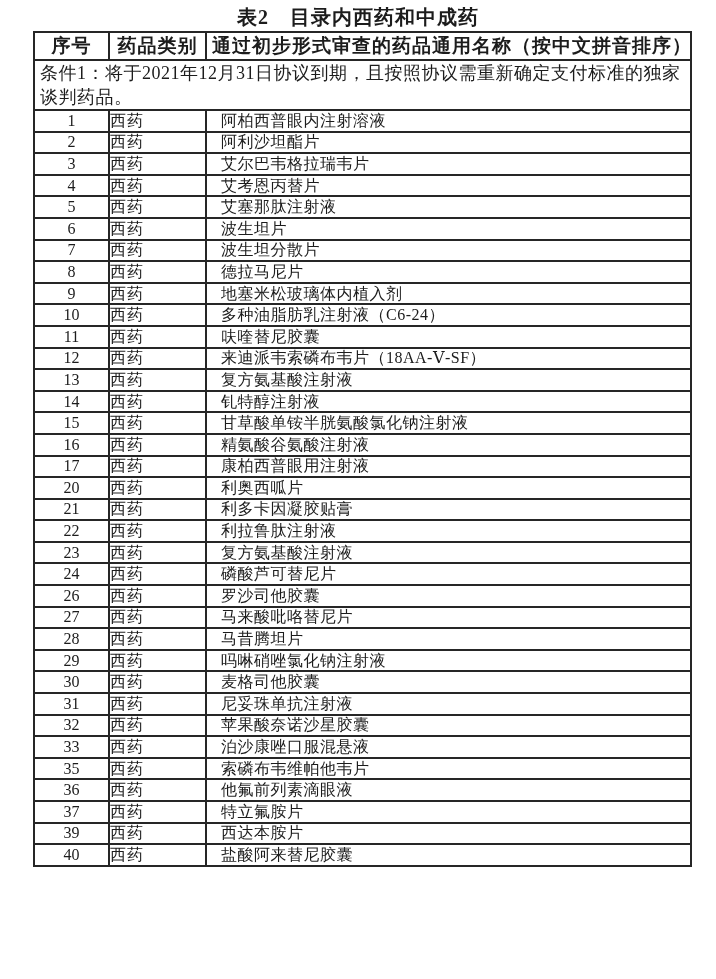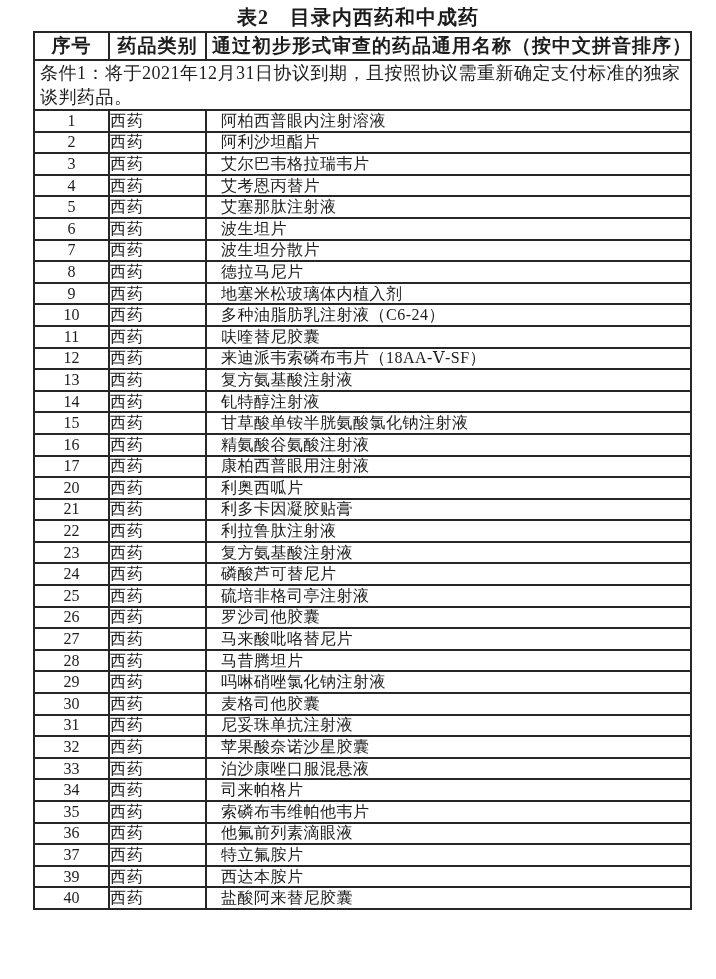--- a/index.html
+++ b/index.html
@@ -213,25 +213,20 @@
     <td class="td-no">23</td>
     <td class="td-cat">西药</td>
     <td class="td-name">复方氨基酸注射液</td>
   </tr>
         <tr>
     <td class="td-no">24</td>
     <td class="td-cat">西药</td>
     <td class="td-name">磷酸芦可替尼片</td>
   </tr>
         <tr>
-    <td class="td-no">25</td>
-    <td class="td-cat">西药</td>
-    <td class="td-name">硫培非格司亭注射液</td>
-  </tr>
-        <tr>
     <td class="td-no">26</td>
     <td class="td-cat">西药</td>
     <td class="td-name">罗沙司他胶囊</td>
   </tr>
         <tr>
     <td class="td-no">27</td>
     <td class="td-cat">西药</td>
     <td class="td-name">马来酸吡咯替尼片</td>
   </tr>
         <tr>
@@ -256,25 +251,20 @@
   </tr>
         <tr>
     <td class="td-no">32</td>
     <td class="td-cat">西药</td>
     <td class="td-name">苹果酸奈诺沙星胶囊</td>
   </tr>
         <tr>
     <td class="td-no">33</td>
     <td class="td-cat">西药</td>
     <td class="td-name">泊沙康唑口服混悬液</td>
-  </tr>
-        <tr>
-    <td class="td-no">34</td>
-    <td class="td-cat">西药</td>
-    <td class="td-name">司来帕格片</td>
   </tr>
         <tr>
     <td class="td-no">35</td>
     <td class="td-cat">西药</td>
     <td class="td-name">索磷布韦维帕他韦片</td>
   </tr>
         <tr>
     <td class="td-no">36</td>
     <td class="td-cat">西药</td>
     <td class="td-name">他氟前列素滴眼液</td>

